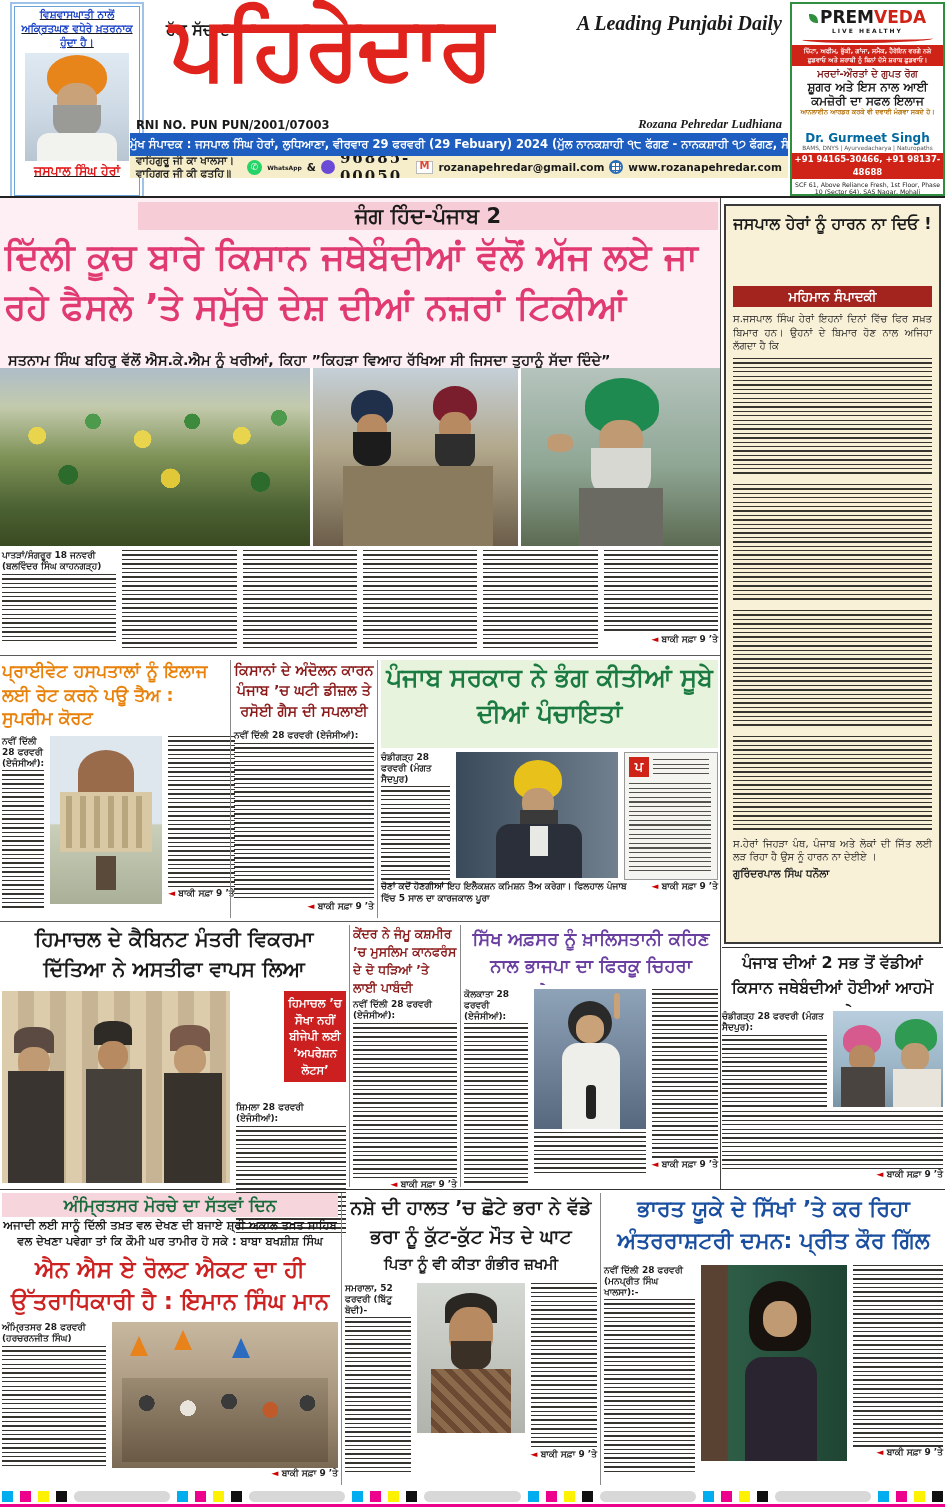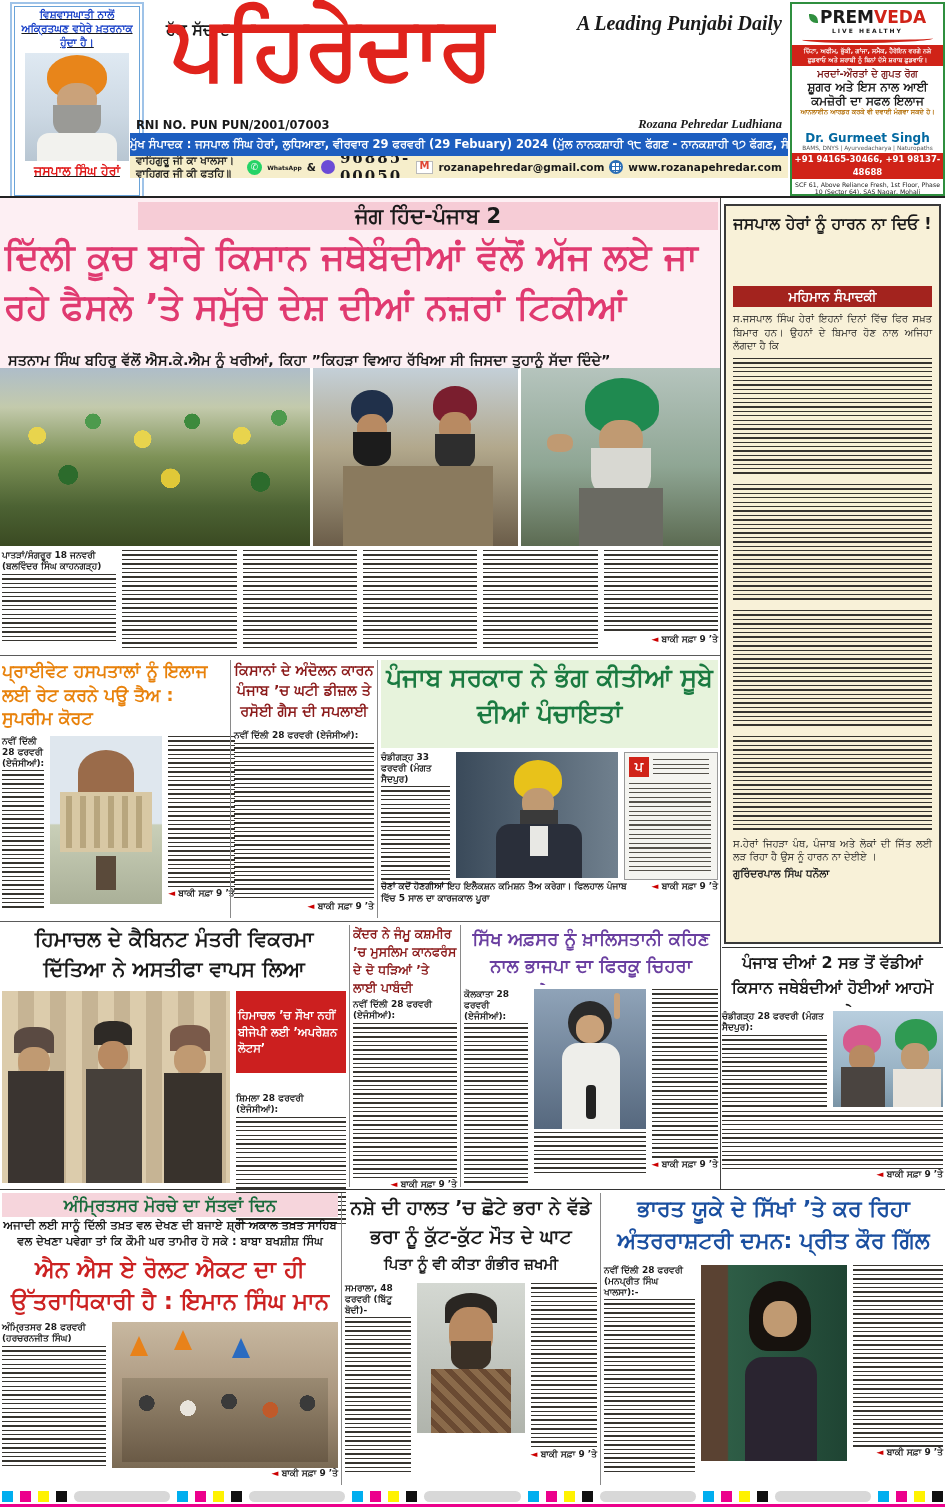--- a/index.html
+++ b/index.html
@@ -36,21 +36,21 @@
   
   .ad{border:2px solid #2f8f3f;background:#fff;text-align:center;overflow:hidden;font-size:7px;}
   .ad .brand{font-size:17px;font-weight:bold;letter-spacing:0;}
   .ad .swoosh{height:5px;margin:1px 10px 2px;border-bottom:3px solid #d02318;border-radius:0 0 60% 40%;}
   .ad .redband{background:#d02318;color:#fff;font-size:6.3px;line-height:1.35;padding:2px 2px;font-weight:bold;}
   .leaf{display:inline-block;width:9px;height:9px;background:#2f8f3f;border-radius:0 80% 0 80%;margin-right:2px;}
   
   .hl{font-weight:bold;overflow:hidden;}
   .center{text-align:center;}
   .kickstrip{background:#f6ccd6;font-weight:bold;text-align:center;overflow:hidden;}
-  .redbox{background:#cc1f1f;color:#fff;font-weight:bold;font-size:11.5px;text-align:left;line-height:1.45;padding:16px 2px;}
+  .redbox{background:#cc1f1f;color:#fff;font-weight:bold;font-size:11.5px;text-align:center;line-height:1.45;padding:4px 2px;margin-left:48px;}
   .edbox{border:2px solid #3a3a3a;background:#f8f1d8;padding:6px 7px;box-sizing:border-box;}
   .edbar{background:#a3231e;color:#fff;font-weight:bold;font-size:13px;text-align:center;line-height:21px;margin:4px 0 5px;}
   .smalljust{font-size:10px;line-height:1.35;text-align:justify;}
   
   .pbar{display:flex;align-items:center;gap:7px;}
   .sq{width:11px;height:11px;flex:none;}
   .gbar{flex:1;height:11px;border-radius:6px;background:#d8d8d8;}
   .magline{background:#ec008c;}
 </style>
 </head>
@@ -193,21 +193,21 @@
     <div class="dl" style="margin-top:4px;">ਨਵੀਂ ਦਿੱਲੀ 28 ਫਰਵਰੀ (ਏਜੰਸੀਆਂ):</div>
     <div class="gk" style="height:158px;"></div>
     <div class="cont">ਬਾਕੀ ਸਫ਼ਾ 9 ’ਤੇ</div>
   </div>
   <div class="abs vr" style="left:377px;top:660px;height:258px;"></div>
 
   <div class="abs" style="left:381px;top:660px;width:337px;height:258px;">
     <div class="hl center" style="font-size:25px;line-height:1.45;color:#1a7a40;background:#e7f3dc;height:88px;">ਪੰਜਾਬ ਸਰਕਾਰ ਨੇ ਭੰਗ ਕੀਤੀਆਂ ਸੂਬੇ ਦੀਆਂ ਪੰਚਾਇਤਾਂ</div>
     <div class="colrow" style="margin-top:4px;height:126px;">
       <div style="flex:1;">
-        <div class="dl">ਚੰਡੀਗੜ੍ਹ 33 ਫਰਵਰੀ (ਮੰਗਤ ਸੈਦਪੁਰ)</div>
+        <div class="dl">ਚੰਡੀਗੜ੍ਹ 28 ਫਰਵਰੀ (ਮੰਗਤ ਸੈਦਪੁਰ)</div>
         <div class="gk" style="height:100px;"></div>
       </div>
       <div class="ph" style="width:162px;height:126px;background:linear-gradient(90deg,#3a4a5a,#70808e);">
         <div class="shape" style="left:58px;top:8px;width:48px;height:40px;background:#e8c21a;border-radius:50% 50% 42% 42%;"></div>
         <div class="shape" style="left:66px;top:36px;width:32px;height:30px;background:#c09a72;border-radius:45%;"></div>
         <div class="shape" style="left:64px;top:58px;width:38px;height:24px;background:#3a3a3a;border-radius:0 0 40% 40%;"></div>
         <div class="shape" style="left:40px;top:72px;width:86px;height:54px;background:#2a2f3a;border-radius:14px 14px 0 0;"></div>
         <div class="shape" style="left:74px;top:74px;width:18px;height:30px;background:#e8e8e4;"></div>
       </div>
       <div class="ph" style="width:92px;height:126px;background:#f4f4f0;border:1px solid #999;">
@@ -305,21 +305,21 @@
     </div>
     <div class="cont">ਬਾਕੀ ਸਫ਼ਾ 9 ’ਤੇ</div>
   </div>
   <div class="abs vr" style="left:341px;top:1193px;height:292px;"></div>
 
   <div class="abs" style="left:345px;top:1193px;width:252px;height:292px;">
     <div class="hl center" style="font-size:19px;line-height:1.5;height:60px;">ਨਸ਼ੇ ਦੀ ਹਾਲਤ ’ਚ ਛੋਟੇ ਭਰਾ ਨੇ ਵੱਡੇ ਭਰਾ ਨੂੰ ਕੁੱਟ-ਕੁੱਟ ਮੌਤ ਦੇ ਘਾਟ ਉਤਾਰਿਆ</div>
     <div class="hl center" style="font-size:15px;height:24px;margin-top:2px;">ਪਿਤਾ ਨੂੰ ਵੀ ਕੀਤਾ ਗੰਭੀਰ ਜ਼ਖਮੀ</div>
     <div class="colrow" style="margin-top:4px;height:182px;">
       <div style="flex:1;">
-        <div class="dl">ਸਮਰਾਲਾ, 48 ਫਰਵਰੀ (ਬਿੱਟੂ ਬੋਦੀ)-</div>
+        <div class="dl">ਸਮਰਾਲਾ, 52 ਫਰਵਰੀ (ਬਿੱਟੂ ਬੋਦੀ)-</div>
         <div class="gk" style="height:156px;"></div>
       </div>
       <div class="ph" style="width:108px;height:150px;background:linear-gradient(180deg,#d4d8d2,#b0b4ac);">
         <div class="shape" style="left:28px;top:10px;width:52px;height:30px;background:#2a2622;border-radius:50% 50% 0 0;"></div>
         <div class="shape" style="left:32px;top:24px;width:44px;height:52px;background:#b88a62;border-radius:42%;"></div>
         <div class="shape" style="left:34px;top:58px;width:40px;height:30px;background:#3a3026;border-radius:0 0 45% 45%;"></div>
         <div class="shape" style="left:14px;top:86px;width:80px;height:64px;background:repeating-linear-gradient(45deg,#8a6a4a 0,#8a6a4a 6px,#6a4a32 6px,#6a4a32 12px);"></div>
       </div>
       <div style="flex:1;">
         <div class="gk" style="height:166px;"></div>

